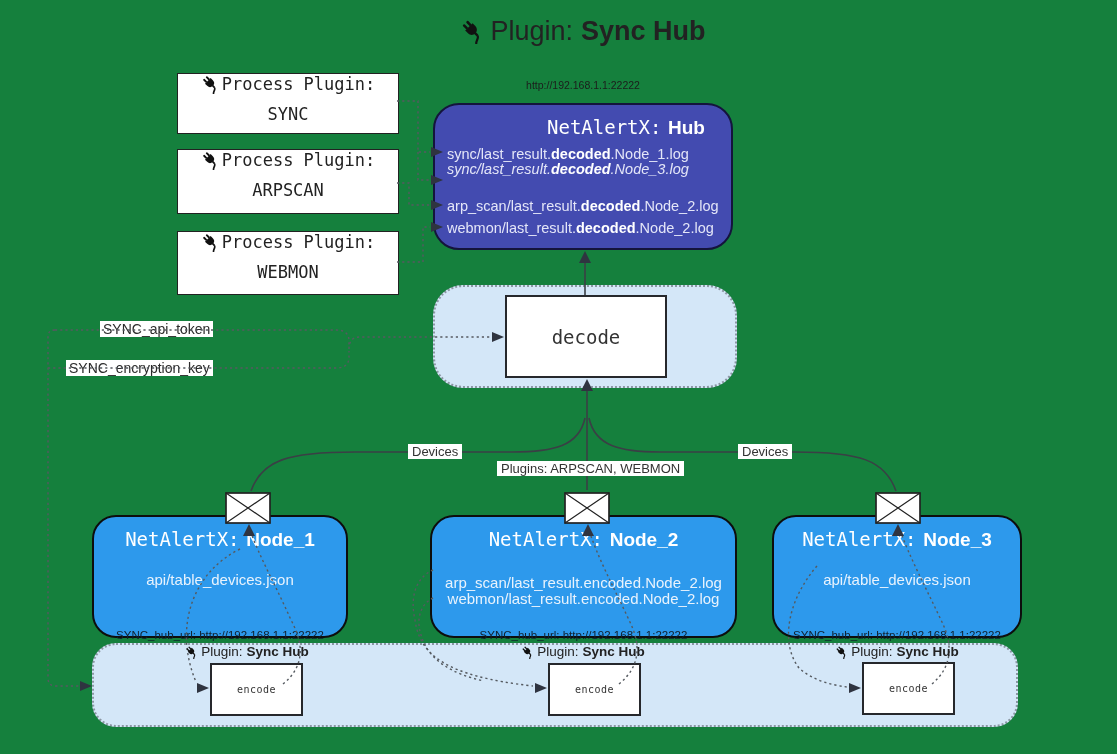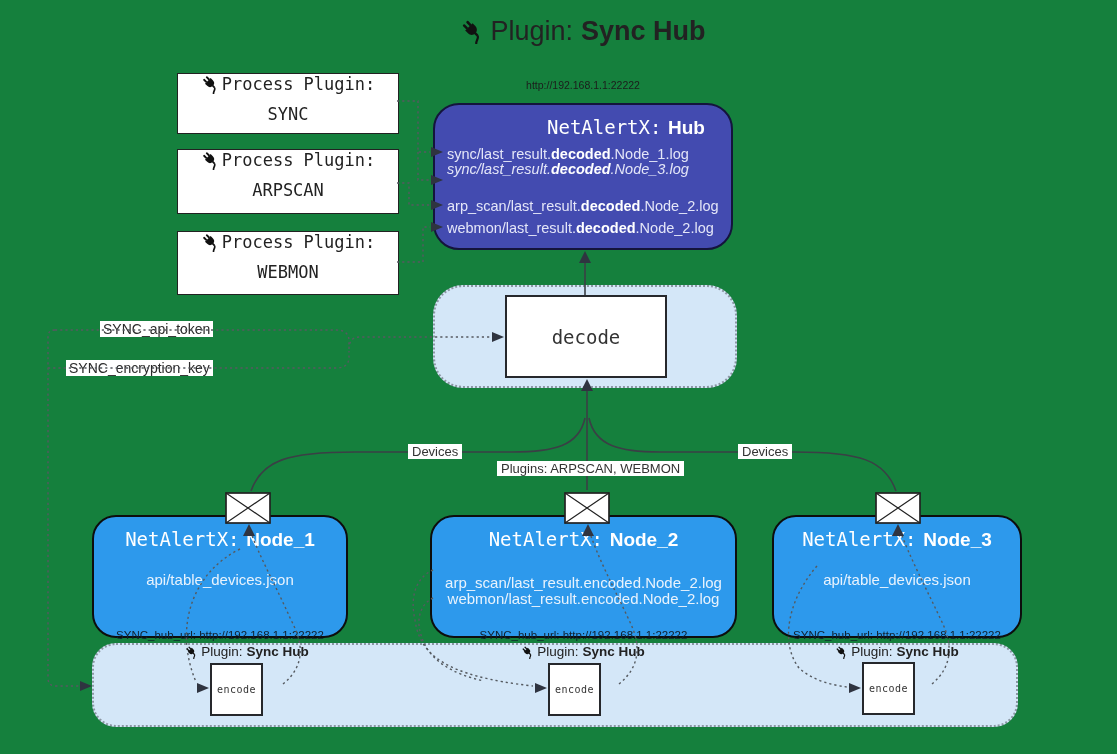--- a/index.html
+++ b/index.html
@@ -39,21 +39,21 @@
   .node{background:#2d99ec;border:2px solid #0d0d0d;border-radius:24px;box-sizing:border-box;top:515px;height:123px;}
   .node-title{position:absolute;top:11px;left:0;width:100%;text-align:center;color:#fff;
               font-family:"DejaVu Sans Mono",monospace;font-size:19px;white-space:nowrap;}
   .node-file{position:absolute;left:0;width:100%;text-align:center;color:#e9f3fd;font-size:15px;white-space:nowrap;}
   .node-url{position:absolute;top:102px;left:0;width:100%;text-align:center;color:#10202e;font-size:11.5px;white-space:nowrap;margin-top:10px;}
   
   .sync-panel{left:92px;top:643px;width:926px;height:84px;border-radius:24px;}
   .enc-label{top:644px;width:180px;text-align:center;font-size:13.5px;color:#222;white-space:nowrap;z-index:6;}
   .enc-label .bold{font-weight:bold;margin-left:.28em;}
   .enc-label .plug{vertical-align:-3px;margin-right:2px;}
-  .encode-box{width:53px;height:53px;font-size:10px;line-height:50px;letter-spacing:.5px;}
+  .encode-box{width:93px;height:53px;font-size:10px;line-height:50px;letter-spacing:.5px;}
   
   .overlay{position:absolute;left:0;top:0;z-index:5;pointer-events:none;}
   .dot{fill:none;stroke:#555a60;stroke-width:1.4;stroke-dasharray:2.2 3;}
   .sol{fill:none;stroke:#3a3f45;stroke-width:1.6;}
   .ah{fill:#2f3440;stroke:none;}
 </style>
 </head>
 <body>
 
 <div class="stage">

